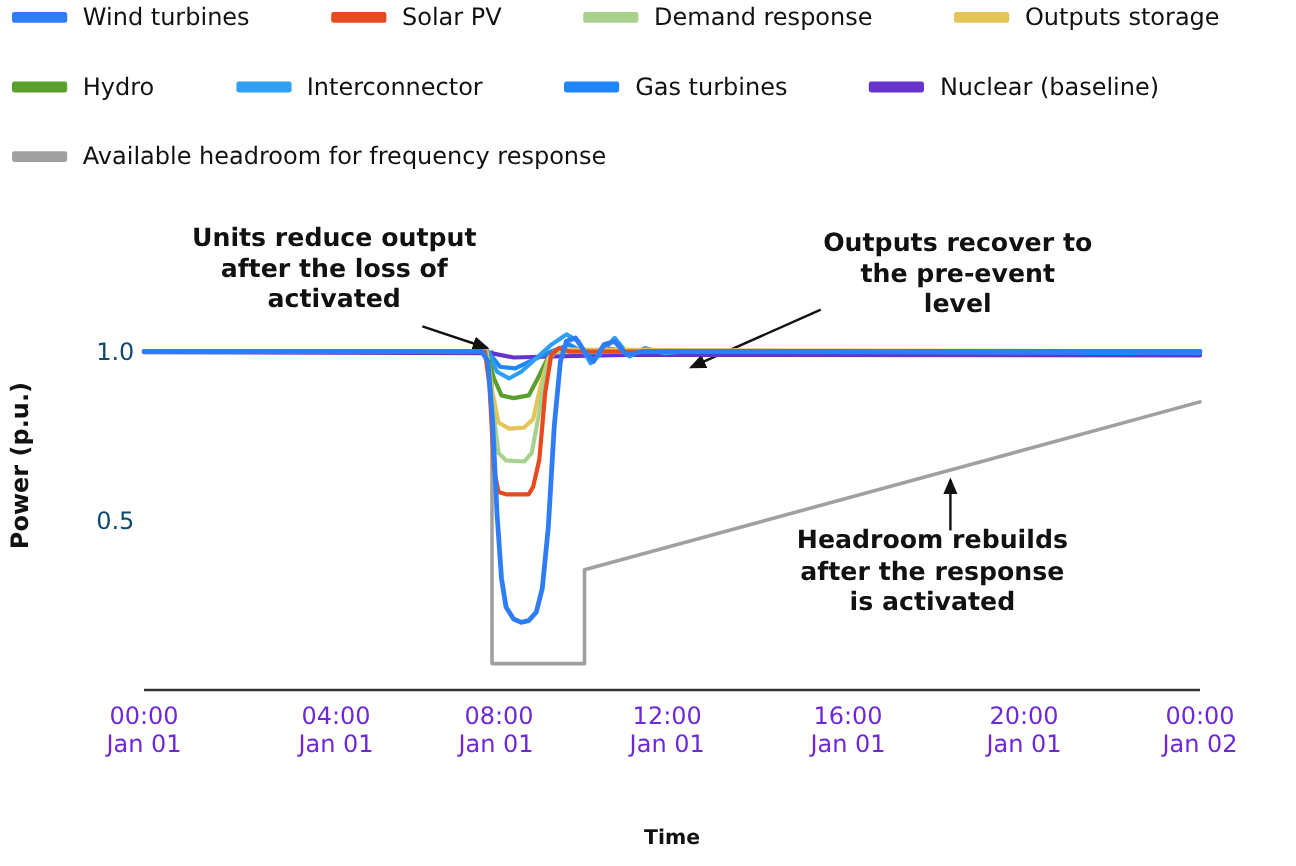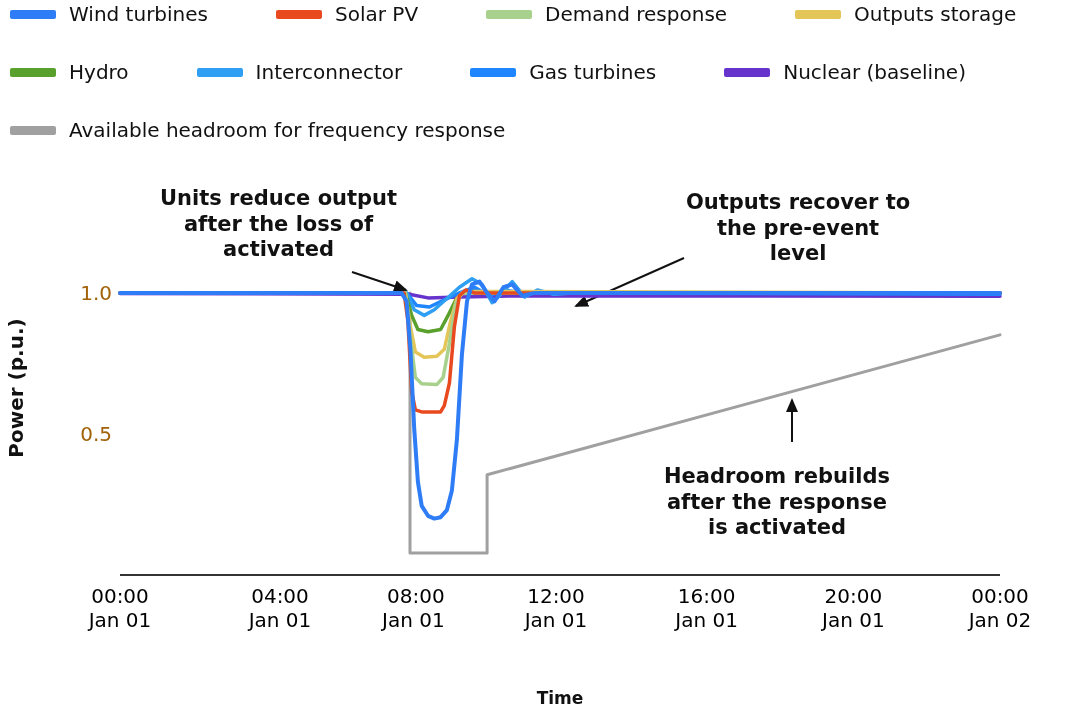--- a/index.html
+++ b/index.html
@@ -12,24 +12,24 @@
   .legend-row{display:flex;align-items:flex-start;gap:68px;height:28px;margin-bottom:30px;}
   .legend-item{display:flex;align-items:center;white-space:nowrap;}
   .swatch{display:inline-block;width:46px;height:9px;border-radius:2px;margin-right:13px;flex:0 0 auto;}
   .legend-label{font-size:20px;line-height:1;color:#111;}
   
   svg.layer{position:absolute;left:0;top:0;width:1080px;height:722px;pointer-events:none;}
   
   .ann{position:absolute;font-size:21px;font-weight:600;line-height:1.22;color:#111;text-align:center;white-space:nowrap;}
   #ann-0{left:160px;top:186px;}
   #ann-1{left:686px;top:190px;}
-  #ann-2{left:664px;top:464px;}
+  #ann-2{left:664px;top:438px;}
   
-  .x-tick{position:absolute;transform:translateX(-50%);text-align:center;font-size:20px;line-height:1.18;color:#000000;top:585px;white-space:nowrap;}
-  .y-tick{position:absolute;right:968px;text-align:right;font-size:20px;color:#a16207;white-space:nowrap;transform:translateY(-50%);}
+  .x-tick{position:absolute;transform:translateX(-50%);text-align:center;font-size:20px;line-height:1.18;color:#6d28d9;top:585px;white-space:nowrap;}
+  .y-tick{position:absolute;right:968px;text-align:right;font-size:20px;color:#0c4a6e;white-space:nowrap;transform:translateY(-50%);}
   .xlabel{position:absolute;left:560px;top:688px;transform:translateX(-50%);font-size:17px;font-weight:600;color:#111;}
   .ylabel{position:absolute;left:16px;top:388px;transform:translate(-50%,-50%) rotate(-90deg);font-size:20px;font-weight:600;color:#111;white-space:nowrap;}
 </style>
 </head>
 <body>
 
 <div class="page">
 
   <div class="legend">
     <div class="legend-row" id="legend-row-0">

